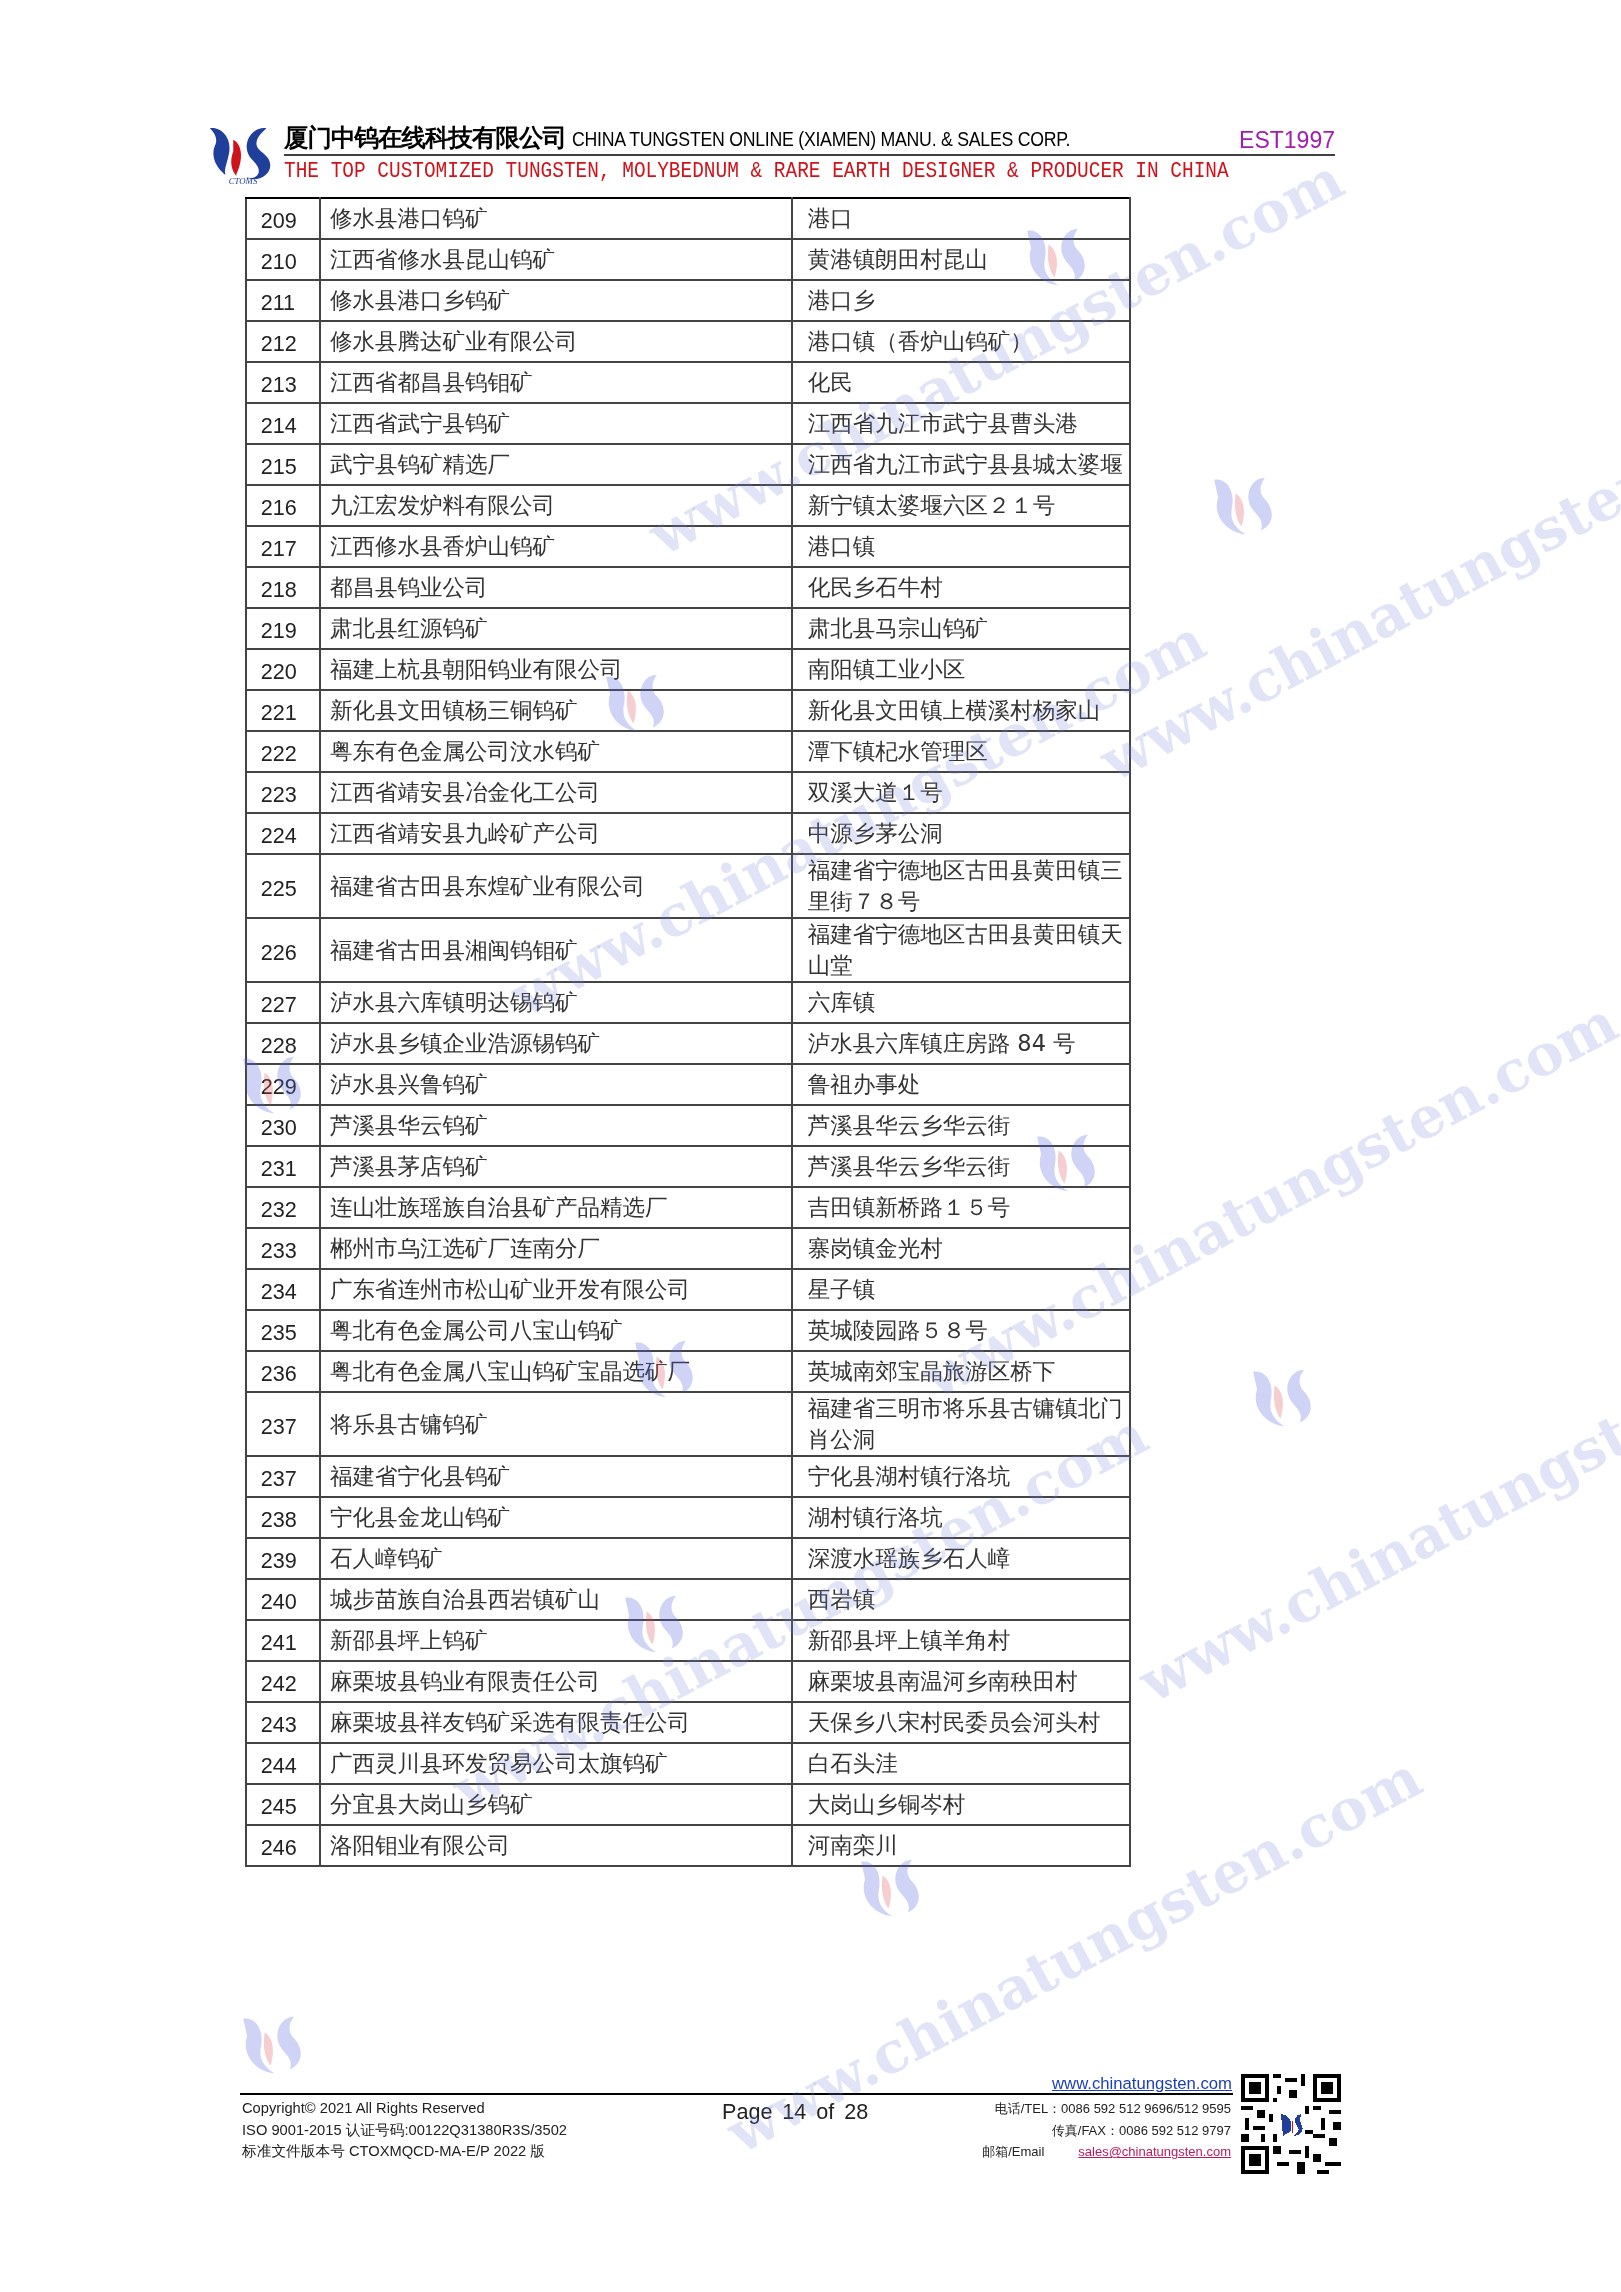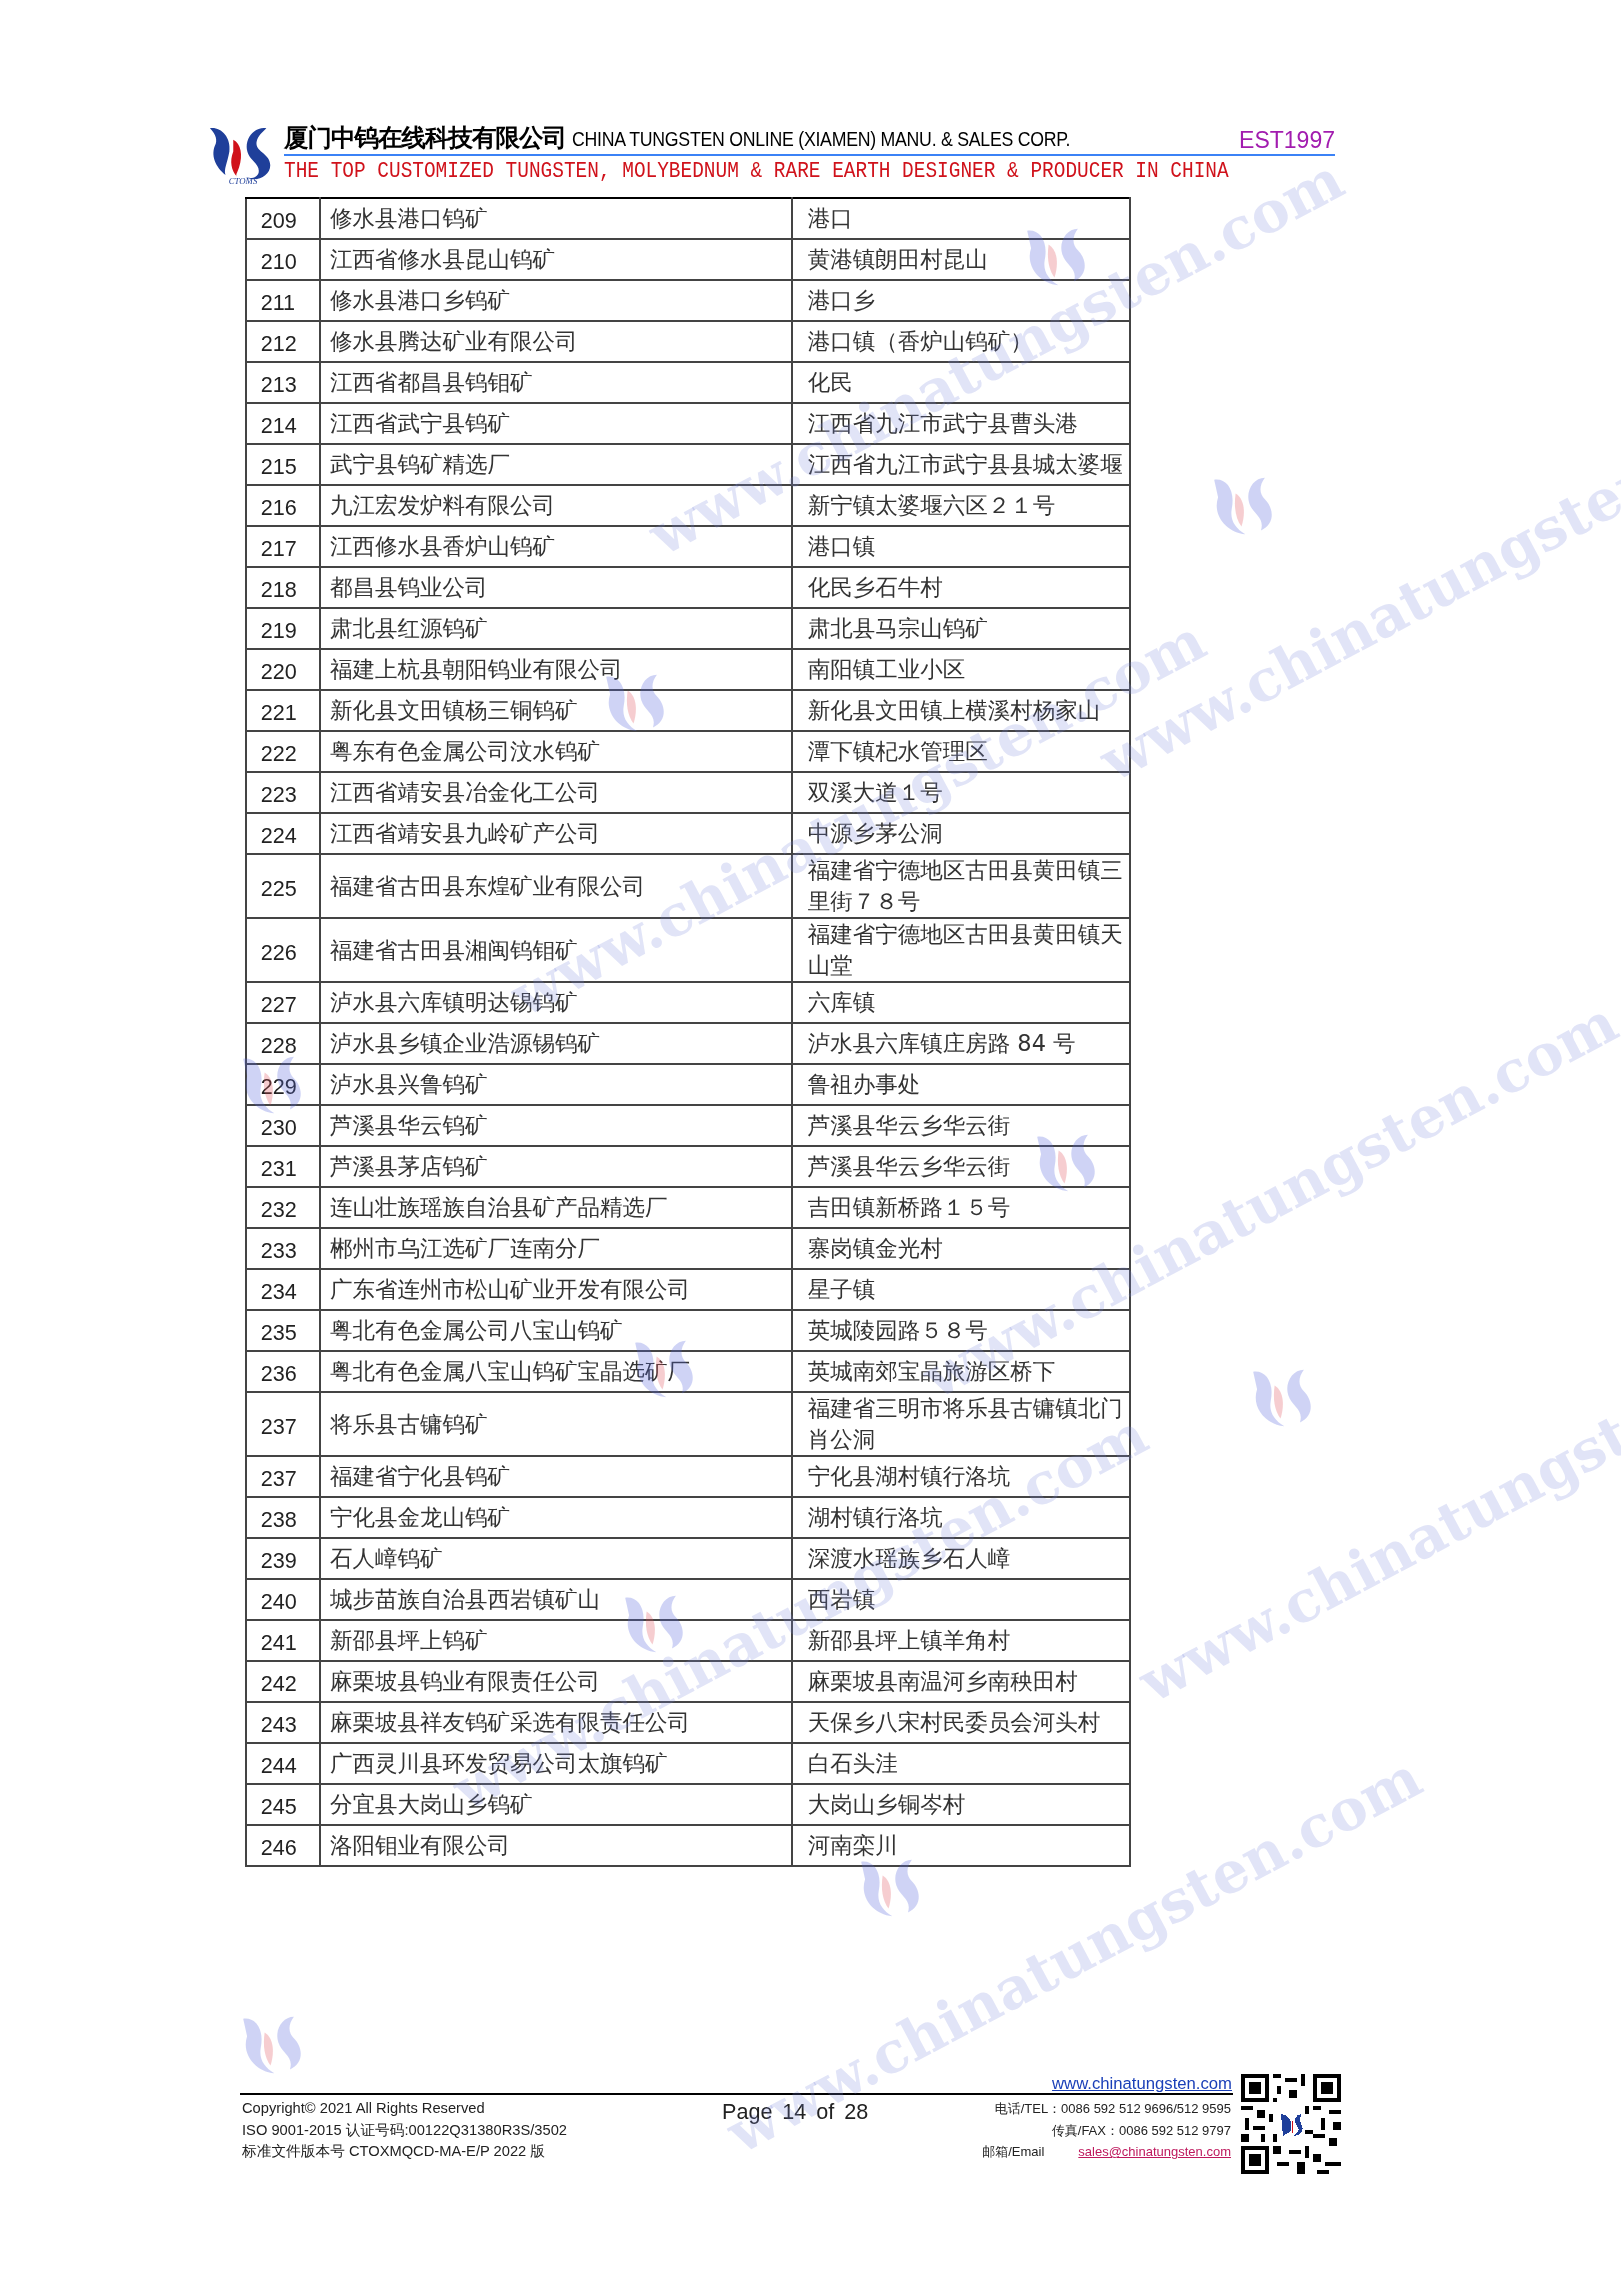--- a/index.html
+++ b/index.html
@@ -8,21 +8,21 @@
 
   
   .wm { position: absolute; font-family: "DejaVu Serif", "Liberation Serif", serif;
         color: rgba(120, 130, 220, 0.22); font-size: 57px; font-weight: bold;
         transform: rotate(-28deg); white-space: nowrap; pointer-events: none; z-index: 5; }
   .wm-logo { position: absolute; width: 69px; height: 78px; z-index: 5; opacity: 0.28; pointer-events: none; }
 
   
   .logo { position: absolute; left: 206px; top: 122px; width: 74px; height: 63px; }
   .head1 { position: absolute; left: 284px; top: 125px; width: 1051px; height: 29px;
-           border-bottom: 2px solid #3b82f6; display: flex; align-items: flex-end; justify-content: space-between;
+           border-bottom: 2px solid #404040; display: flex; align-items: flex-end; justify-content: space-between;
            font-family: "Liberation Sans", sans-serif; }
   .head1 .cn { font-size: 24.5px; font-weight: bold; color: #000; letter-spacing: -1px; }
   .head1 .en { font-size: 20.6px; color: #000; margin-left: 5.9px; transform: scaleX(0.86); transform-origin: left bottom; display: inline-block; letter-spacing: -0.3px; }
   .head1 .est { font-size: 23px; color: #a21caf; }
   .head2 { position: absolute; left: 284px; top: 159px; width: 1051px; height: 27.4px;
            font-family: Liberation Mono, monospace; font-size: 21.6px; color: #d0121b;
            white-space: nowrap; }
   .head2 span { display: inline-block; transform: scaleX(0.90); transform-origin: left center; }
 
   

